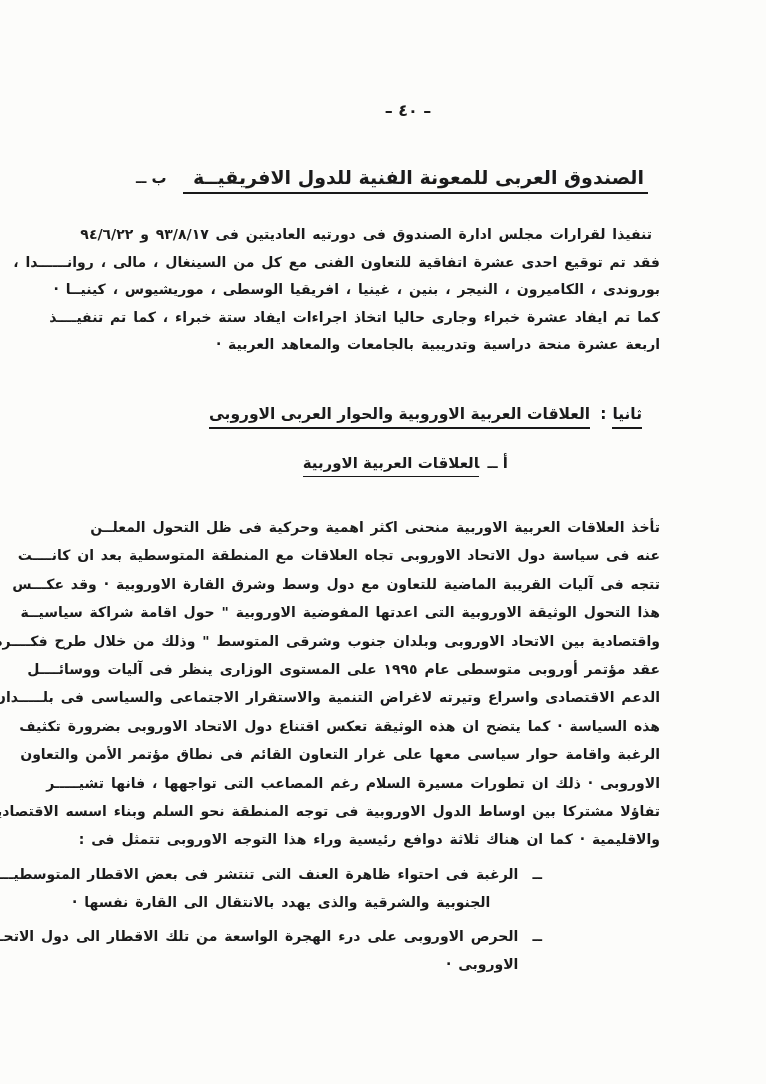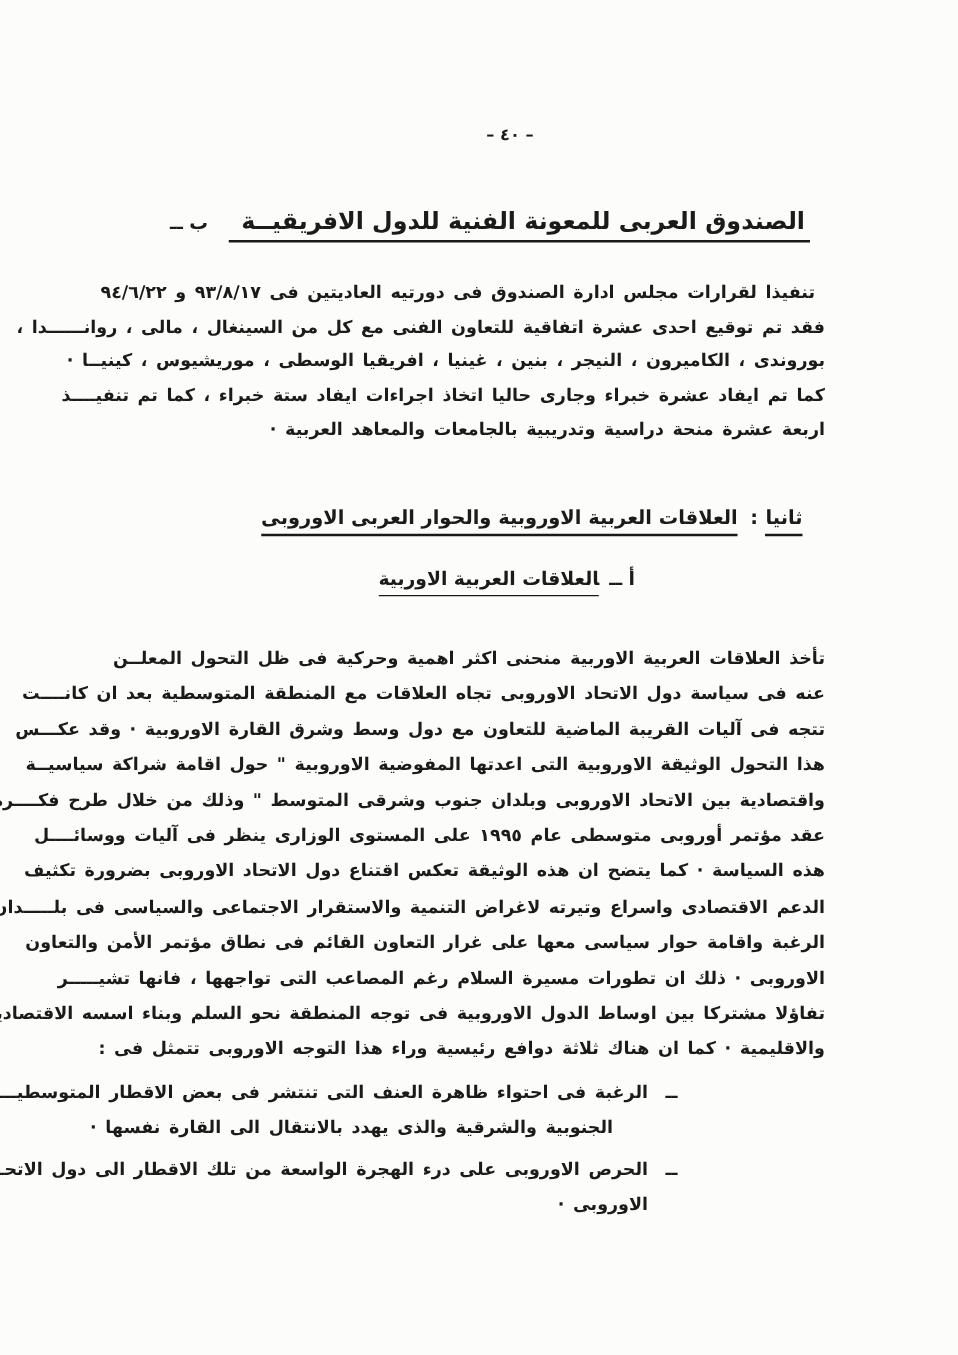--- a/index.html
+++ b/index.html
@@ -16,21 +16,21 @@
     color: #1b1b1b;
     direction: rtl;
     overflow: hidden;
   }
   .pagenum {
     position: absolute;
     top: 101px;
     left: 348px;
     width: 120px;
     text-align: center;
-    font-size: 13px;
+    font-size: 16px;
     font-weight: bold;
     letter-spacing: 2px;
     direction: rtl;
   }
   .heading-b-marker {
     position: absolute;
     top: 169px;
     left: 136px;
     font-size: 15px;
     font-weight: bold;
@@ -146,22 +146,22 @@
     <span class="marker">أ ــ</span><span class="u">العلاقات العربية الاوربية</span>
   </div>
 
   <div class="para para2">
     <div class="pline">تأخذ العلاقات العربية الاوربية منحنى اكثر اهمية وحركية فى ظل التحول المعلــن</div>
     <div class="pline">عنه فى سياسة دول الاتحاد الاوروبى تجاه العلاقات مع المنطقة المتوسطية بعد ان كانــــت</div>
     <div class="pline">تتجه فى آليات القريبة الماضية للتعاون مع دول وسط وشرق القارة الاوروبية · وقد عكـــس</div>
     <div class="pline">هذا التحول الوثيقة الاوروبية التى اعدتها المفوضية الاوروبية " حول اقامة شراكة  سياسيــة</div>
     <div class="pline">واقتصادية بين الاتحاد الاوروبى وبلدان جنوب وشرقى المتوسط "  وذلك من خلال طرح فكــــرة</div>
     <div class="pline">عقد مؤتمر أوروبى متوسطى عام ١٩٩٥  على المستوى الوزارى ينظر فى آليات ووسائــــل</div>
+    <div class="pline">الدعم الاقتصادى واسراع وتيرته لاغراض التنمية والاستقرار الاجتماعى والسياسى فى بلـــــدان</div>
     <div class="pline">هذه السياسة ·  كما يتضح ان هذه الوثيقة تعكس اقتناع دول الاتحاد الاوروبى بضرورة تكثيف</div>
-    <div class="pline">الدعم الاقتصادى واسراع وتيرته لاغراض التنمية والاستقرار الاجتماعى والسياسى فى بلـــــدان</div>
     <div class="pline">الرغبة واقامة حوار سياسى معها  على غرار التعاون القائم فى نطاق مؤتمر الأمن والتعاون</div>
     <div class="pline">الاوروبى ·  ذلك  ان تطورات مسيرة السلام رغم المصاعب التى تواجهها ،  فانها  تشيـــــر</div>
     <div class="pline">تفاؤلا مشتركا  بين اوساط الدول الاوروبية فى توجه المنطقة نحو السلم وبناء  اسسه الاقتصادية</div>
     <div class="pline">والاقليمية ·  كما ان هناك ثلاثة دوافع رئيسية وراء  هذا التوجه الاوروبى تتمثل  فى :</div>
   </div>
 
   <div class="bullets">
     <div class="bullet">
       <span class="dash">ــ</span>
       <div class="btext">

